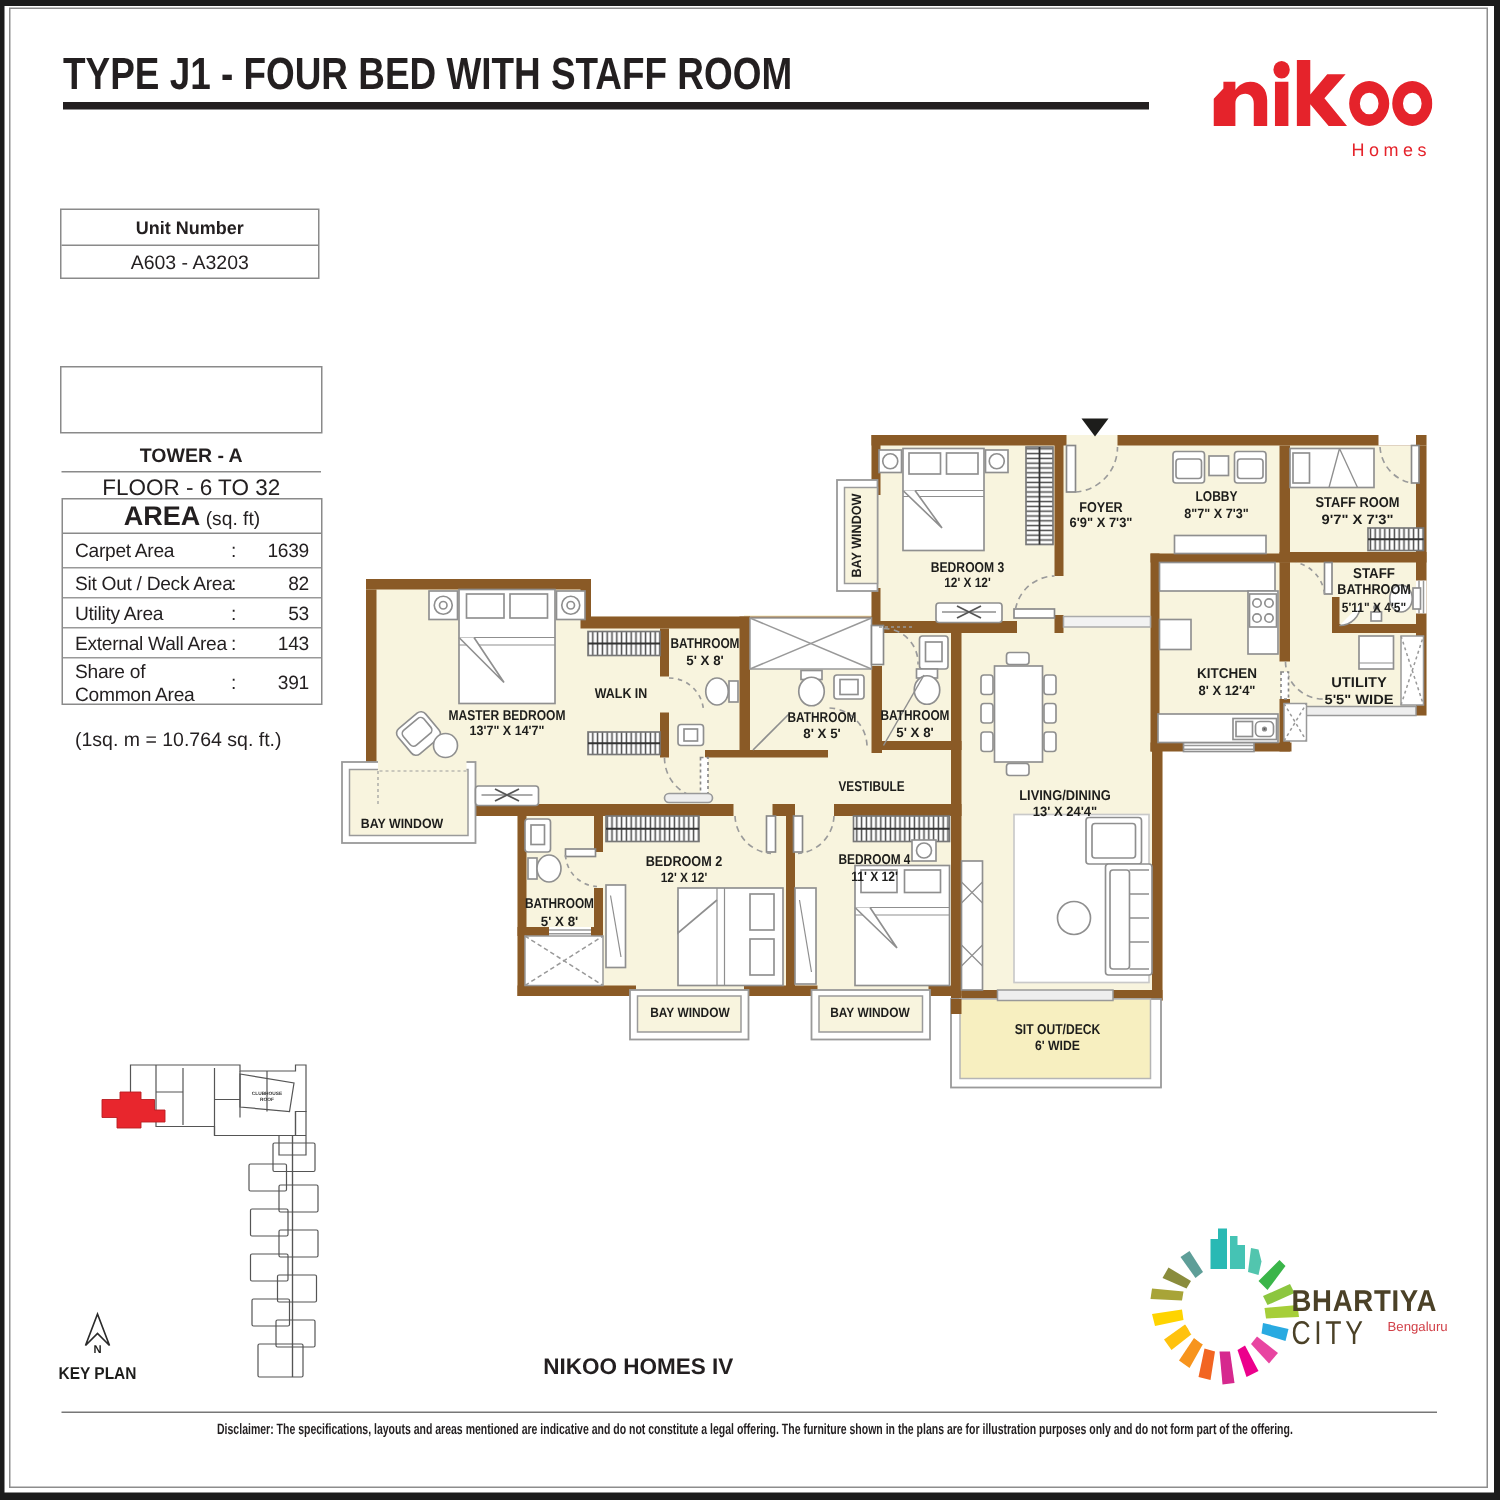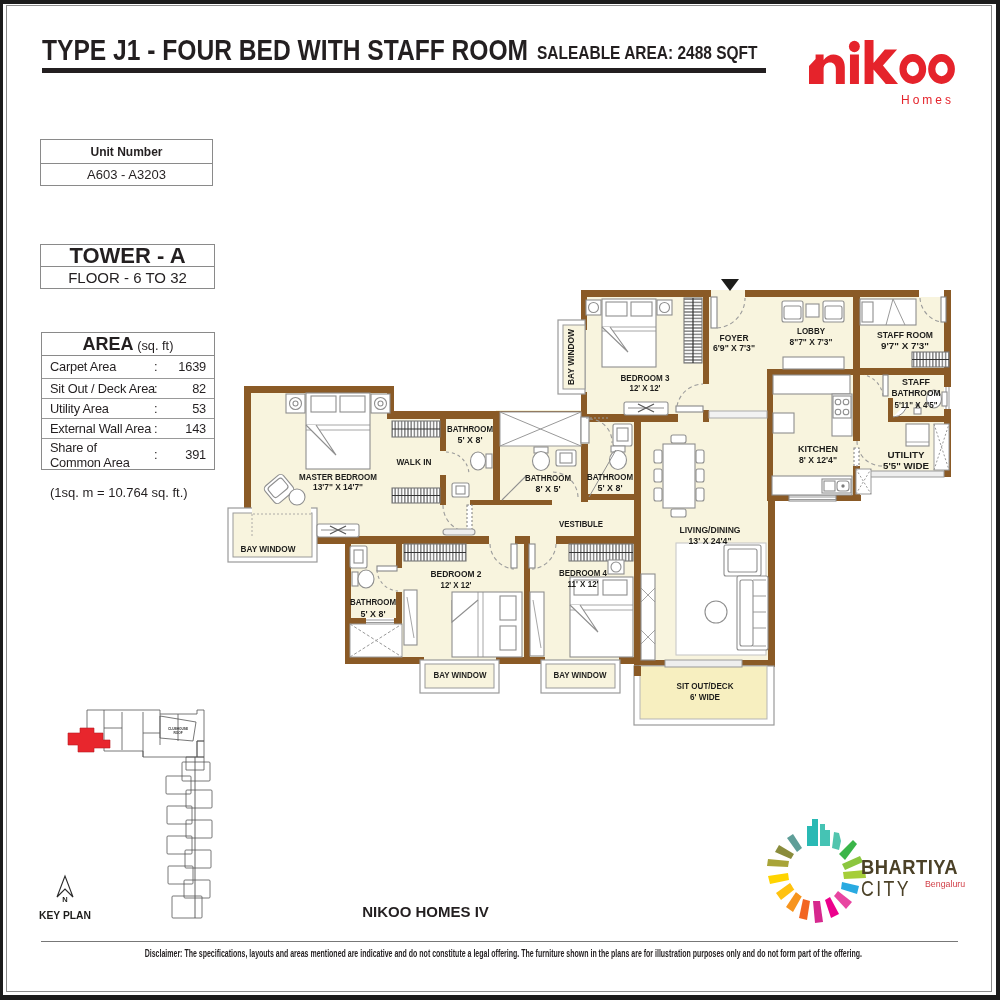--- a/index.html
+++ b/index.html
@@ -10,21 +10,20 @@
 </head>
 <body>
 <div id="page">
 
 <div class="abs" style="left:0;top:0;width:1000px;height:1000px;border-style:solid;border-color:#1c1c1c;border-width:4px 4px 5px 3px;box-sizing:border-box;"></div>
 
 <div class="abs" style="left:6px;top:5px;width:986px;height:987px;border:1px solid #8d8d8d;box-sizing:border-box;"></div>
 
 <div class="abs" style="left:42px;top:33px;font-size:30px;font-weight:bold;"><span style="display:inline-block;transform:scaleX(0.82);transform-origin:0 50%;white-space:nowrap;">TYPE J1 - FOUR BED WITH STAFF ROOM</span></div>
 
-<div class="abs" style="left:537px;top:43px;font-size:18px;font-weight:bold;"><span style="display:inline-block;transform:scaleX(0.86);transform-origin:0 50%;white-space:nowrap;">SALEABLE AREA: 2488 SQFT</span></div>
 
 <div class="abs" style="left:42px;top:68px;width:724px;height:5px;background:#231f20;"></div>
 
 <div class="abs" style="left:809px;top:40px;width:146px;height:46px;">
 <svg width="146" height="46" viewBox="0 0 155 46" preserveAspectRatio="none">
 <g fill="#e5232b">
 <path d="M0,44 L0,26 L7,19 L7,14.5 L15.5,14.5 L15.5,20 C18,16.5 22,14.5 26,14.5 C33.5,14.5 38,19.5 38,27 L38,44 L28.5,44 L28.5,29 C28.5,25 26,22.5 22.5,22.5 C18.5,22.5 15.5,25 15.5,29 L15.5,44 Z"></path>
 <rect x="43.5" y="14.5" width="9.5" height="29.5"></rect>
 <circle cx="48.2" cy="6.5" r="5.8"></circle>
 <path d="M59,0 L68.5,0 L68.5,23 L80.5,9.5 L93.5,9.5 L78.5,25.5 L94.5,44 L81.5,44 L68.5,29.5 L68.5,44 L59,44 Z"></path>
@@ -35,21 +34,21 @@
 </div>
 
 <div class="abs" style="left:901px;top:93px;font-size:12px;font-weight:normal;color:#e5232b;letter-spacing:3px;">Homes</div>
 
 <div class="bx" style="left:40px;top:139px;width:171px;height:45px;">
 <div style="height:23px;line-height:24px;border-bottom:1px solid #8a8a8a;font-weight:bold;font-size:12px;">Unit Number</div>
 <div style="height:21px;line-height:21px;font-size:13px;">A603 - A3203</div>
 </div>
 
 <div class="bx" style="left:40px;top:244px;width:173px;height:43px;">
-<div style="height:21px;line-height:22px;border-bottom:1px solid #8a8a8a;font-weight:bold;font-size:22px;">TOWER - A</div>
+<div style="height:21px;line-height:22px;border-bottom:1px solid #8a8a8a;font-weight:bold;font-size:13px;margin-top:48px;">TOWER - A</div>
 <div style="height:21px;line-height:21px;font-size:15px;">FLOOR - 6 TO 32</div>
 </div>
 
 <div class="bx" style="left:41px;top:332px;width:172px;height:136px;text-align:left;font-size:12.8px;letter-spacing:-0.2px;">
 <div style="height:22px;line-height:23px;border-bottom:1px solid #8a8a8a;text-align:center;letter-spacing:0;"><b style="font-size:18px;">AREA</b> (sq. ft)</div>
 <div style="position:relative;height:22px;line-height:22px;border-bottom:1px solid #999;">
         <span style="position:absolute;left:8px;">Carpet Area</span>
         <span style="position:absolute;left:112px;">:</span>
         <span style="position:absolute;right:8px;">1639</span>
       </div>

